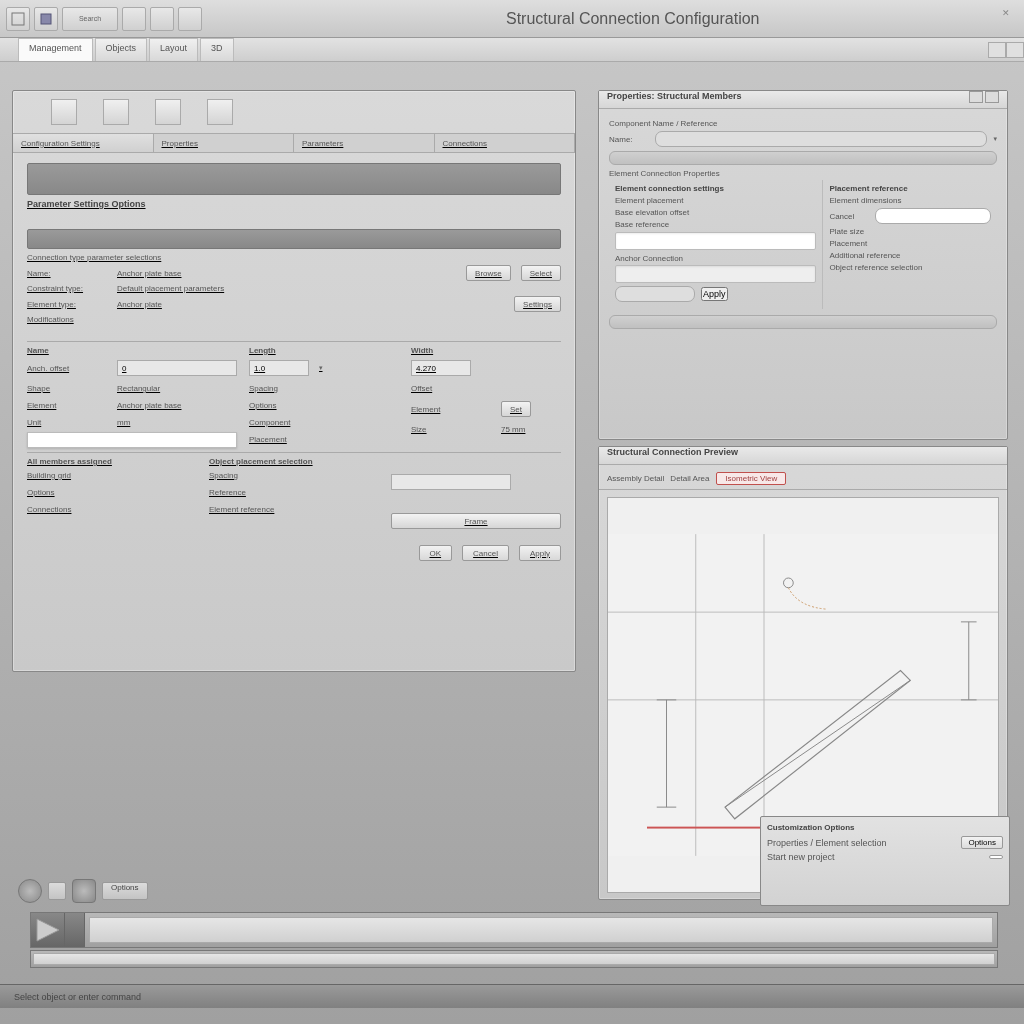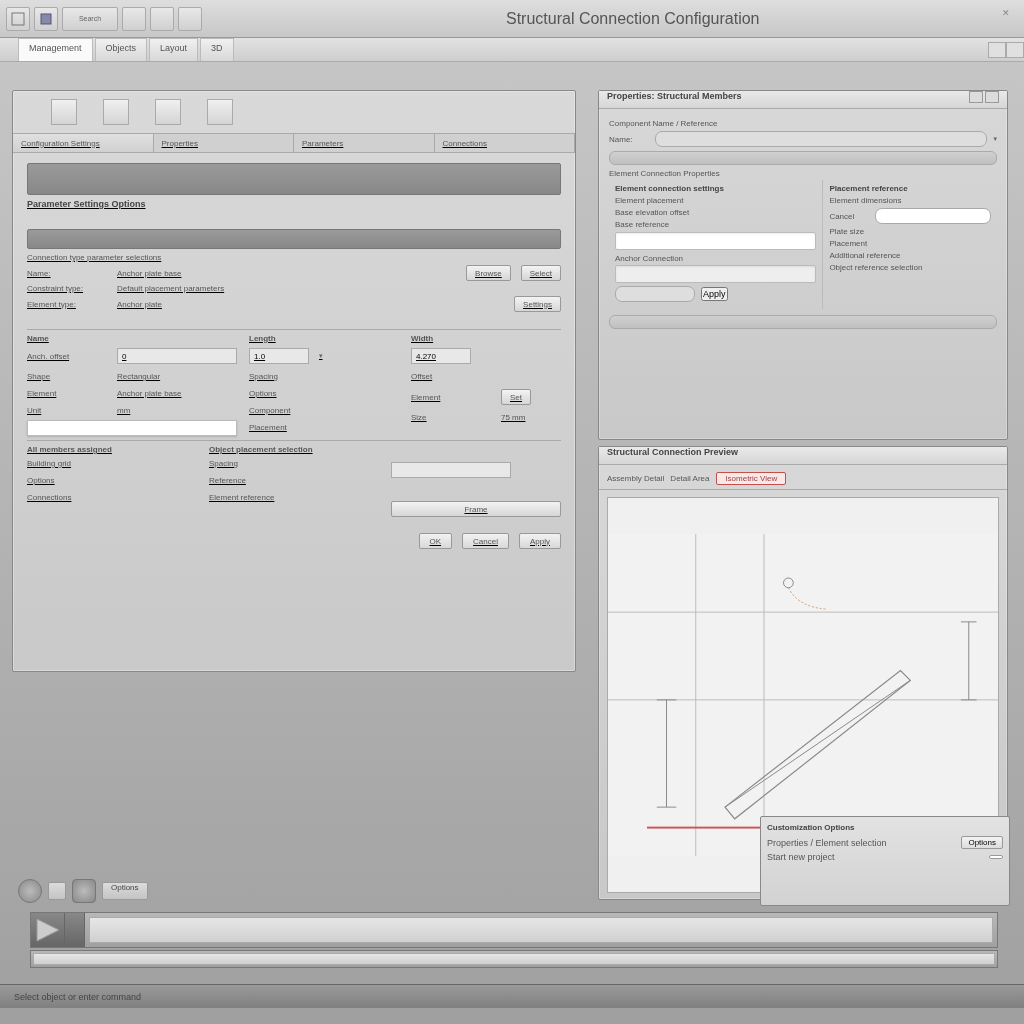--- a/index.html
+++ b/index.html
@@ -134,20 +134,23 @@
     <div class="row">
       <span class="lbl">Constraint type:</span>
       <span class="val">Default placement parameters</span>
     </div>
     <div class="row">
       <span class="lbl">Element type:</span>
       <span class="val">Anchor plate</span>
       <span style="flex:1"></span>
       <button class="smallbtn">Settings</button>
     </div>
+    <div class="row">
+      <span class="val">Modifications</span>
+    </div>
   </div>
 
   <div class="section" style="padding-top:8px">
     <div class="grid3">
       <div class="gcell">
         <span class="ghdr">Name</span>
         <div class="row">
             <span class="lbl">Anch. offset</span>
             <input class="txtfield" value="0" style="">
           </div>

